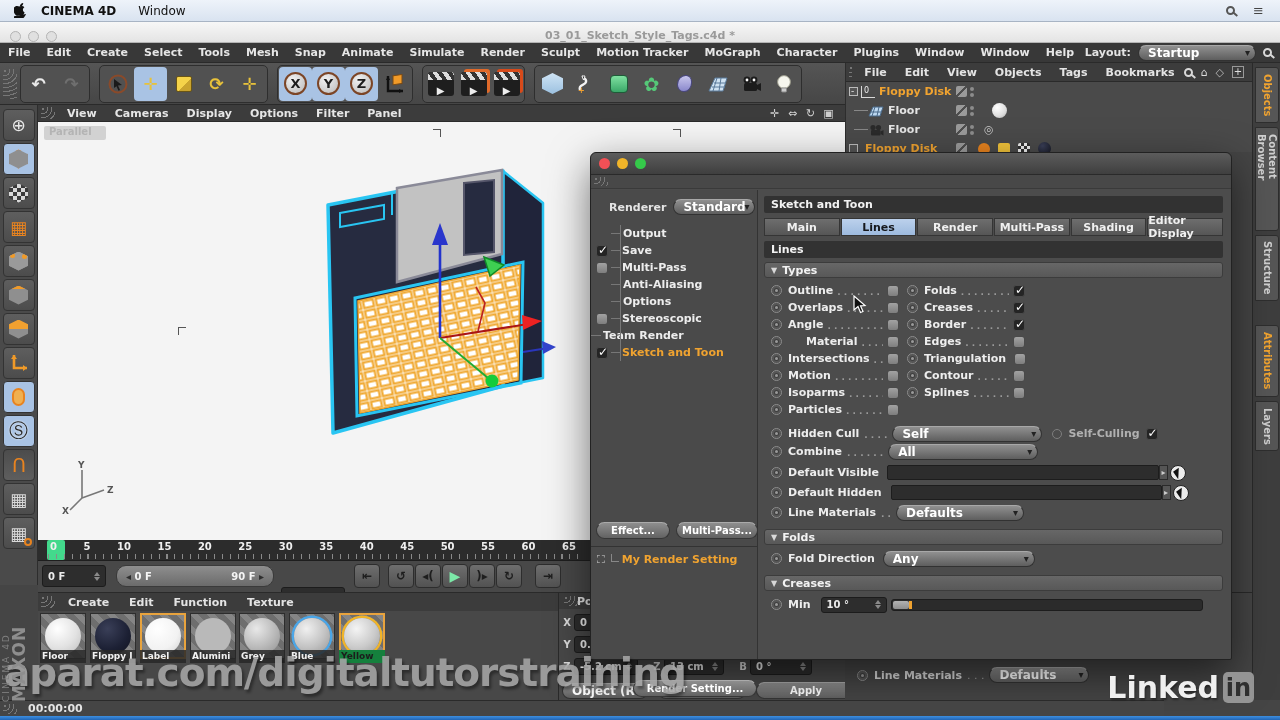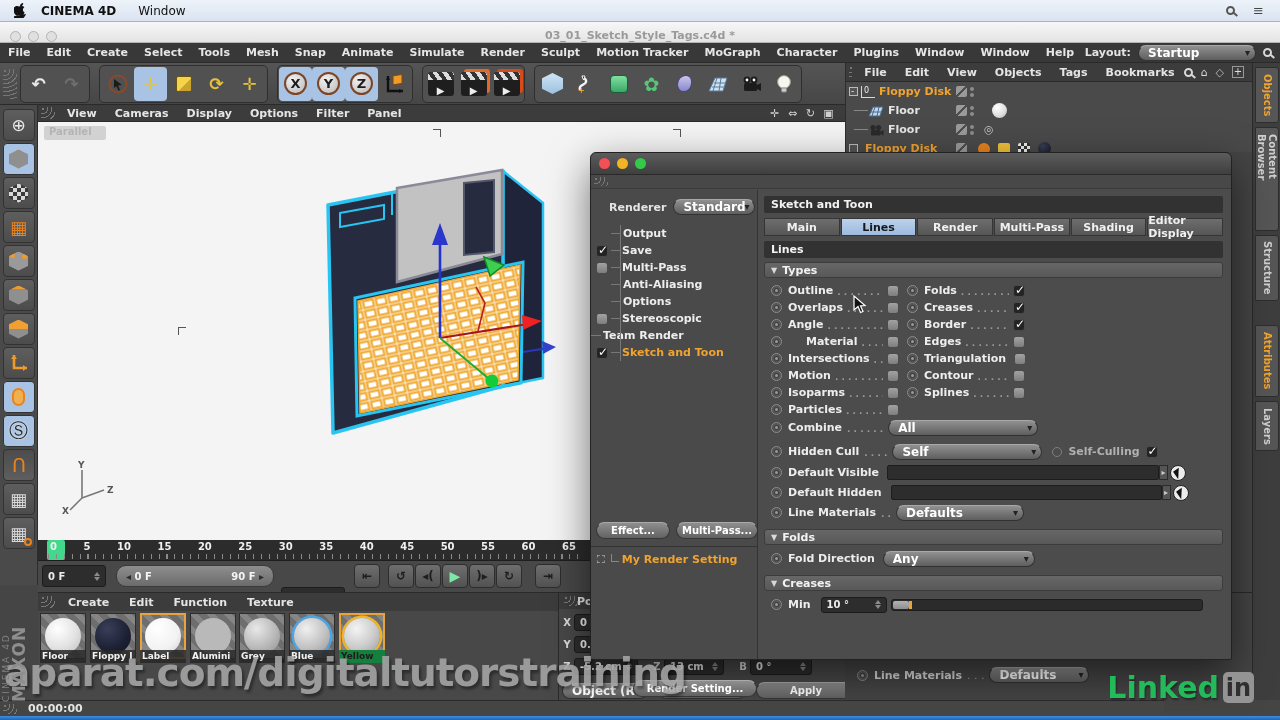--- a/index.html
+++ b/index.html
@@ -109,21 +109,21 @@
   .tabs{display:flex;gap:1px}
   .tab{flex:1;height:18px;background:linear-gradient(#6e6e6e,#565656);border:1px solid #353535;display:flex;align-items:center;justify-content:center;font-weight:bold;color:#f0f0f0;font-size:11px}
   .tab.on{background:linear-gradient(#bcd1ec,#9dbade);color:#16181c}
   .pill{height:17px;border-radius:9px;background:linear-gradient(#8e8e8e,#626262);border:1px solid #373737;border-top-color:#aaa;color:#fff;font-weight:bold;font-size:10px;display:flex;align-items:center;justify-content:center}
   .dfld{background:#2d2d2d;border:1px solid #1d1d1d;border-radius:2px;height:15px}
   .pick{width:16px;height:16px;border-radius:50%;background:#ececec;border:1px solid #222;position:relative;flex:none}
   .pick::after{content:"";position:absolute;left:4px;top:3px;width:0;height:0;border-top:9px solid #111;border-right:7px solid transparent;transform:rotate(-35deg)}
   
   #wm{left:4px;top:650px;font-size:39px;font-weight:bold;color:#a6a6a6;opacity:.88;letter-spacing:-1px;text-shadow:2px 3px 3px rgba(0,0,0,.45);z-index:90;white-space:nowrap}
   #li{right:26px;top:670px;display:flex;align-items:center;gap:4px;z-index:90;opacity:.92}
-  #li .t1{font-size:30px;font-weight:bold;color:#22c55e;text-shadow:1px 2px 2px rgba(0,0,0,.4)}
+  #li .t1{font-size:30px;font-weight:bold;color:#ffffff;text-shadow:1px 2px 2px rgba(0,0,0,.4)}
   #li .badge{width:31px;height:31px;border-radius:5px;background:#9c9c9c;color:#2e2e2e;font-weight:bold;font-size:24px;display:flex;align-items:center;justify-content:center}
   #maxon{left:2px;top:702px;transform:rotate(-90deg);transform-origin:0 0;display:flex;flex-direction:column;z-index:90;line-height:1}
   #maxon .m1{font-size:17px;font-weight:bold;color:#8e8e8e;letter-spacing:1px}
   #maxon .m2{font-size:9px;color:#808080;letter-spacing:2px}
   
   #statusbar{left:0;top:700px;width:1164px;height:16px;background:#454545;border-top:1px solid #2a2a2a;display:flex;align-items:center;z-index:80}
   #bluebar{left:0;top:716px;width:1280px;height:4px;background:linear-gradient(#3d8fe0,#2165b5);z-index:80}
   .mag{width:9px;height:9px;border:2px solid #555;border-radius:50%;position:relative;flex:none}
   .mag::after{content:"";position:absolute;width:6px;height:2px;background:#555;right:-5px;bottom:-2px;transform:rotate(40deg)}
   .mag.lt{border-color:#d8d8d8}.mag.lt::after{background:#d8d8d8}
@@ -801,34 +801,34 @@
           </div>
         <div class="trow">
             <span class="rad"></span>
             <span style="margin-left:6px">Splines</span>
             <span class="leader"></span>
             <span class="cb"></span>
           </div>
       </div>
     </div>
 
-    <div class="trow" style="margin:1px 0 0 12px">
-      <span class="rad"></span>
-        <span style="margin-left:6px">Combine</span>
-        <span style="color:#9a9a9a;font-size:9px;margin:3px 5px 0 5px">. . . . . .</span>
-      <span class="dd" style="width:150px">All</span>
-    </div>
     <div class="trow" style="margin:7px 0 0 12px">
       <span class="rad"></span>
         <span style="margin-left:6px">Hidden Cull</span>
         <span style="color:#9a9a9a;font-size:9px;margin:3px 5px 0 5px">. . . .</span>
       <span class="dd" style="width:150px">Self</span>
       <span style="width:10px;height:10px;border:1.5px solid #7e7e7e;border-radius:50%;margin-left:10px"></span>
       <span style="margin-left:6px;color:#b0b0b0">Self-Culling</span>
       <span class="cb on" style="margin-left:6px"></span>
+    </div>
+    <div class="trow" style="margin:1px 0 0 12px">
+      <span class="rad"></span>
+        <span style="margin-left:6px">Combine</span>
+        <span style="color:#9a9a9a;font-size:9px;margin:3px 5px 0 5px">. . . . . .</span>
+      <span class="dd" style="width:150px">All</span>
     </div>
     <div class="trow" style="margin:4px 0 0 12px">
       <span class="rad"></span>
         <span style="margin-left:6px">Default Visible</span>
       <span class="dfld" style="flex:none;width:272px;margin-left:8px"></span>
       <span style="width:9px;height:15px;background:#555;border:1px solid #2a2a2a;color:#ccc;font-size:8px;line-height:14px;text-align:center">▸</span>
       <span class="pick" style="margin-left:2px"></span>
     </div>
     <div class="trow" style="margin:3px 0 0 12px">
       <span class="rad"></span>

